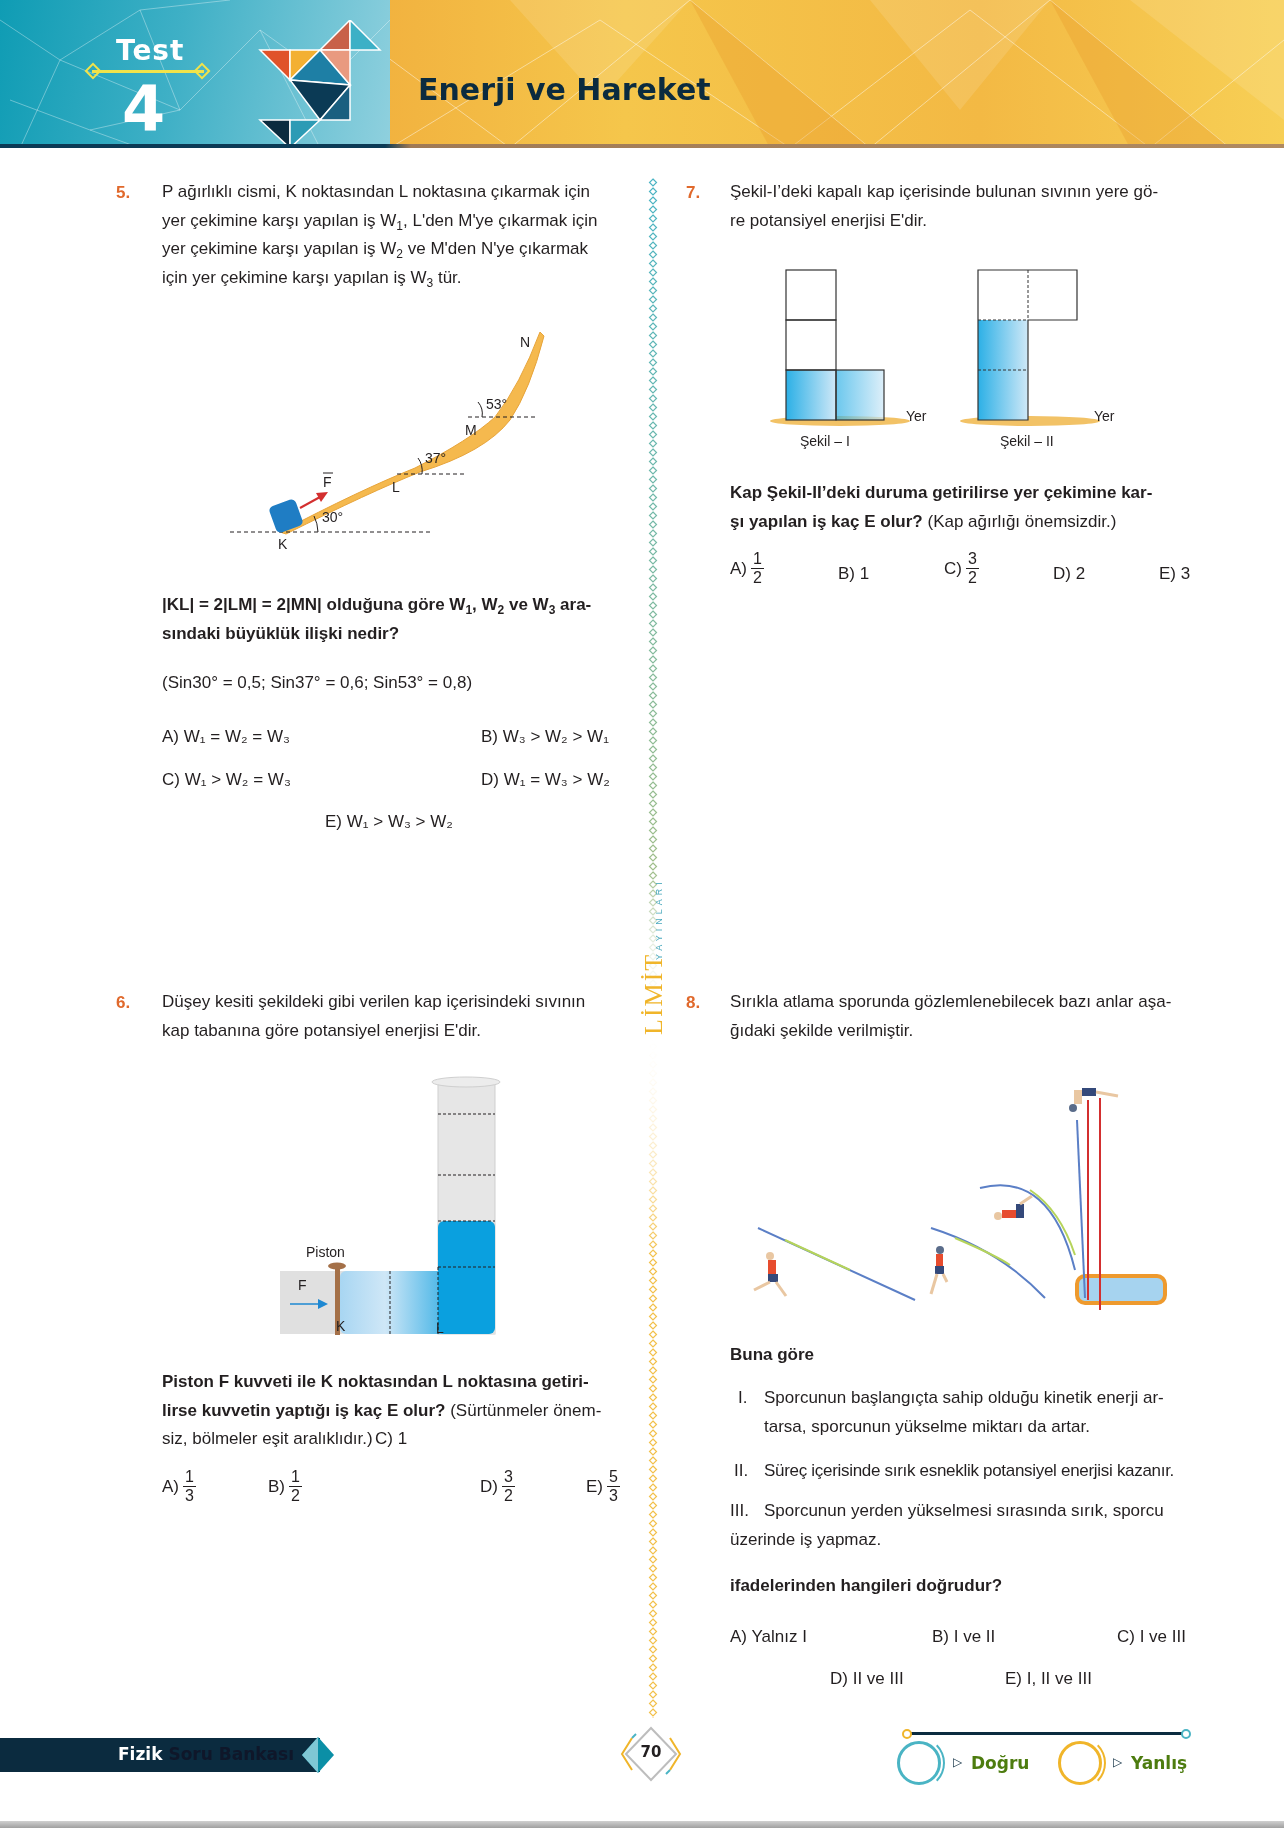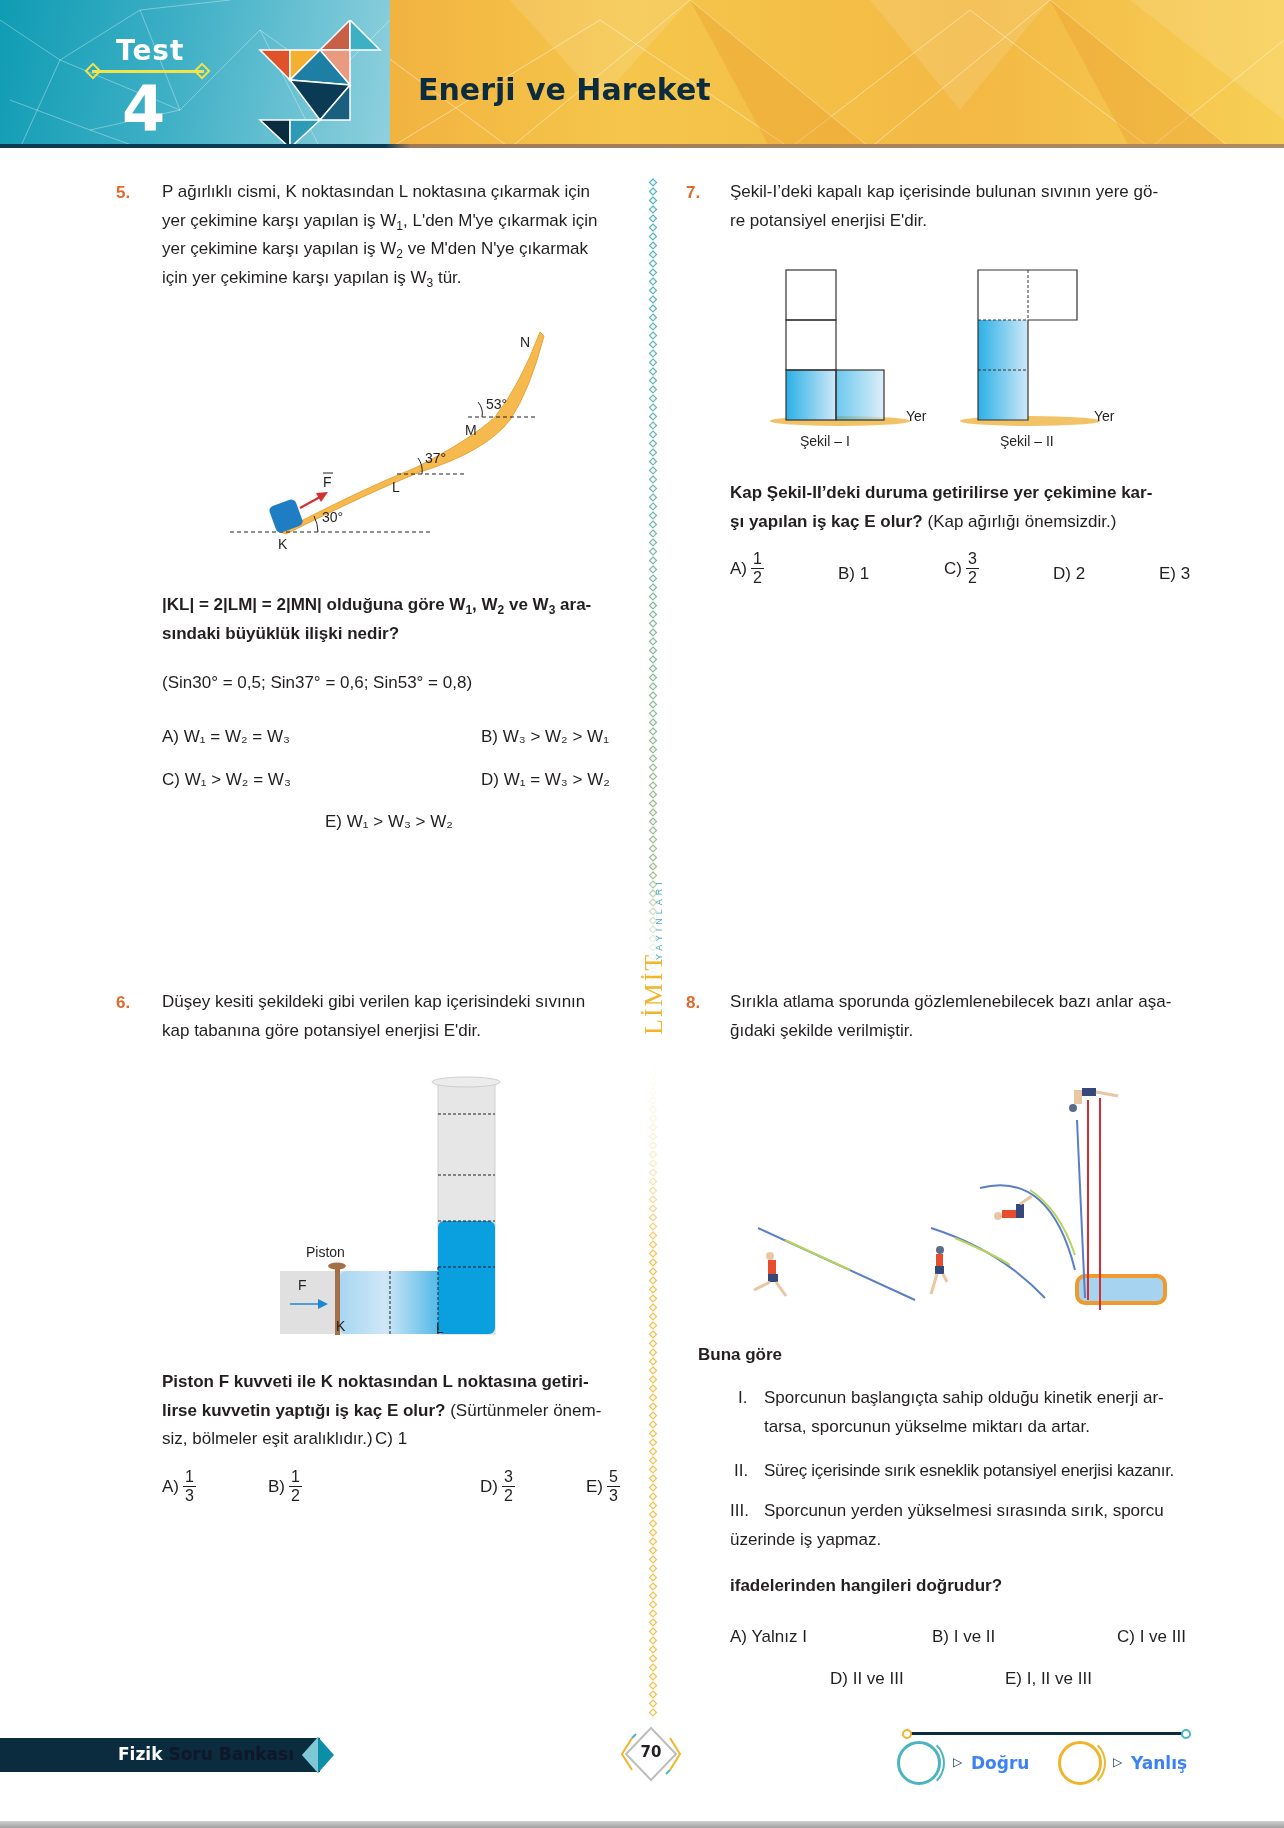--- a/index.html
+++ b/index.html
@@ -50,21 +50,21 @@
   .footer-text .acc { color: #0f172a; }
   .footer-gem { position: absolute; left: 302px; top: 1737px; width: 32px; height: 36px; }
   .page-badge { position: absolute; left: 620px; top: 1724px; width: 62px; height: 60px; }
   .page-num { position: absolute; left: 620px; top: 1743px; width: 62px; text-align: center; font-size: 15px;
               font-weight: bold; color: #231f20; font-family: "DejaVu Sans", sans-serif; }
   .ans-line { position: absolute; left: 906px; top: 1732px; width: 280px; height: 3px; background: #0b2b3f; }
   .ans-dot { position: absolute; width: 10px; height: 10px; border-radius: 50%; background: #fff; }
   .ans-circle { position: absolute; width: 44px; height: 44px; border-radius: 50%; border: 3px solid; }
   .ans-arc { position: absolute; width: 52px; height: 52px; border-radius: 50%; border: 2px solid transparent; }
   .ans-tri { position: absolute; font-size: 12px; color: #0b2b3f; }
-  .ans-label { position: absolute; font-size: 17px; font-weight: bold; color: #3b82f6; font-family: "DejaVu Sans", sans-serif; }
+  .ans-label { position: absolute; font-size: 17px; font-weight: bold; color: #4d7c0f; font-family: "DejaVu Sans", sans-serif; }
   .bottom-rule { position: absolute; left: 0; top: 1821px; width: 1284px; height: 7px;
                  background: linear-gradient(180deg, #d0d0d0, #a0a0a0); }
 </style>
 </head>
 <body>
 
 <div class="header">
   <div class="hdr-gold"></div>
   <svg class="abs" style="left:270px;top:0" width="1014" height="148">
     <g stroke="#ffffff" stroke-opacity="0.45" stroke-width="1" fill="none">
@@ -368,21 +368,21 @@
     <line x1="280" y1="134" x2="292" y2="126" stroke="#e9c7a2" stroke-width="3"></line>
   </g>
   <g>
     <circle cx="333" cy="38" r="4" fill="#5a6c8a"></circle>
     <rect x="334" y="20" width="8" height="14" fill="#e9c7a2"></rect>
     <rect x="342" y="18" width="14" height="8" fill="#34497a"></rect>
     <line x1="356" y1="22" x2="378" y2="26" stroke="#e9c7a2" stroke-width="3"></line>
   </g>
 </svg>
 
-<div class="qtext bold" style="left:698px;top:1341px">Buna göre</div>
+<div class="qtext bold" style="left:730px;top:1341px">Buna göre</div>
 
 <div class="qtext" style="left:738px;top:1384px;width:460px">
   <span class="abs" style="left:0;top:0">I.</span>
   <div style="margin-left:26px">Sporcunun başlangıçta sahip olduğu kinetik enerji ar-</div>
   <div style="margin-left:26px">tarsa, sporcunun yükselme miktarı da artar.</div>
 </div>
 <div class="qtext" style="left:734px;top:1457px;width:470px">
   <span class="abs" style="left:0;top:0">II.</span>
   <div style="margin-left:30px;letter-spacing:-0.3px">Süreç içerisinde sırık esneklik potansiyel enerjisi kazanır.</div>
 </div>

